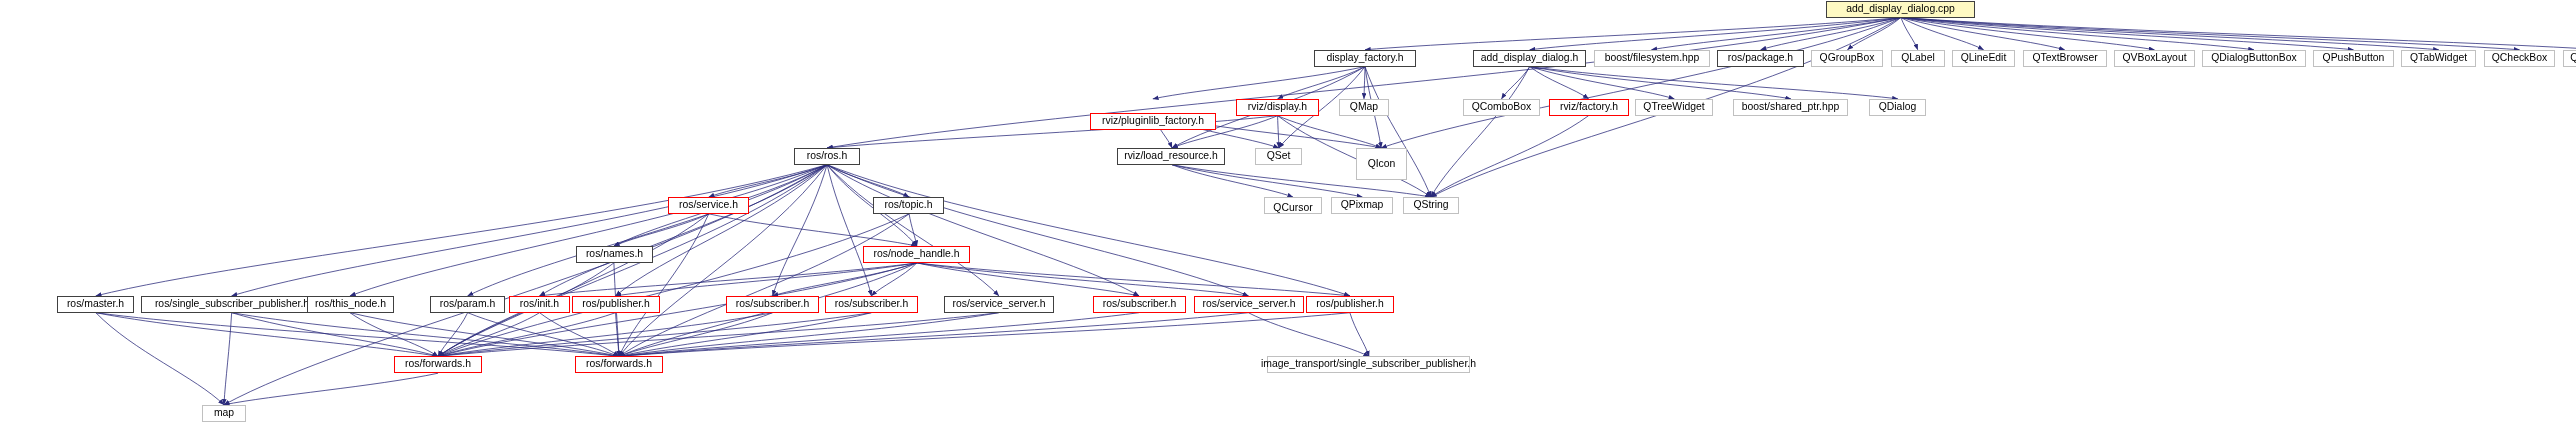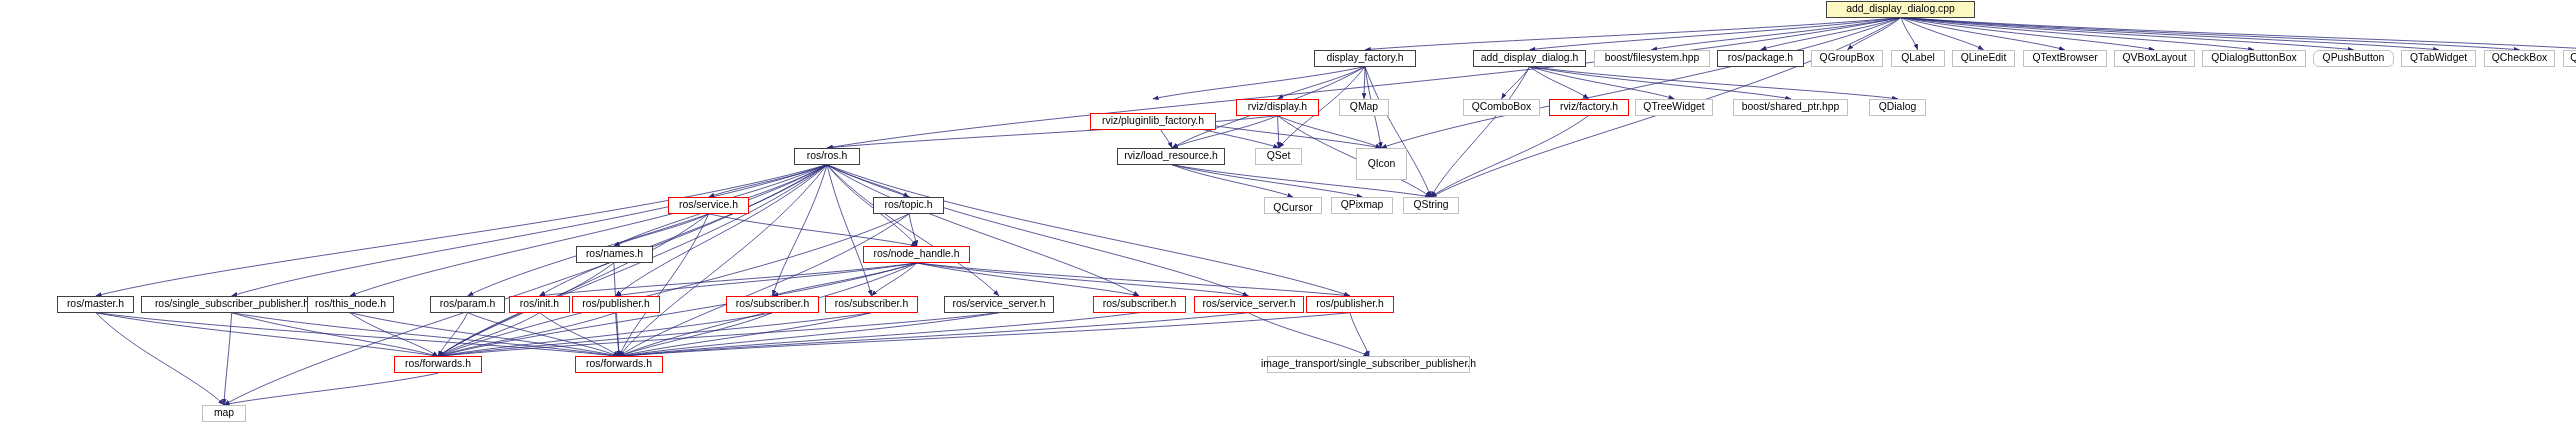--- a/index.html
+++ b/index.html
@@ -160,21 +160,21 @@
       </div>
       <div class="node n-plain" style="left: 2023px; top: 50px; width: 84px; height: 17px;">
         <span class="lbl">QTextBrowser</span>
       </div>
       <div class="node n-plain" style="left: 2114px; top: 50px; width: 81px; height: 17px;">
         <span class="lbl">QVBoxLayout</span>
       </div>
       <div class="node n-plain" style="left: 2202px; top: 50px; width: 104px; height: 17px;">
         <span class="lbl">QDialogButtonBox</span>
       </div>
-      <div class="node n-plain" style="left: 2313px; top: 50px; width: 81px; height: 17px; border-radius: 6px;">
+      <div class="node n-plain" style="left: 2313px; top: 50px; width: 81px; height: 17px;">
         <span class="lbl">QPushButton</span>
       </div>
       <div class="node n-plain" style="left: 2401px; top: 50px; width: 75px; height: 17px;">
         <span class="lbl">QTabWidget</span>
       </div>
       <div class="node n-plain" style="left: 2484px; top: 50px; width: 71px; height: 17px;">
         <span class="lbl">QCheckBox</span>
       </div>
       <div class="node n-plain" style="left: 2563px; top: 50px; width: 79px; height: 17px;">
         <span class="lbl">QHeaderView</span>

